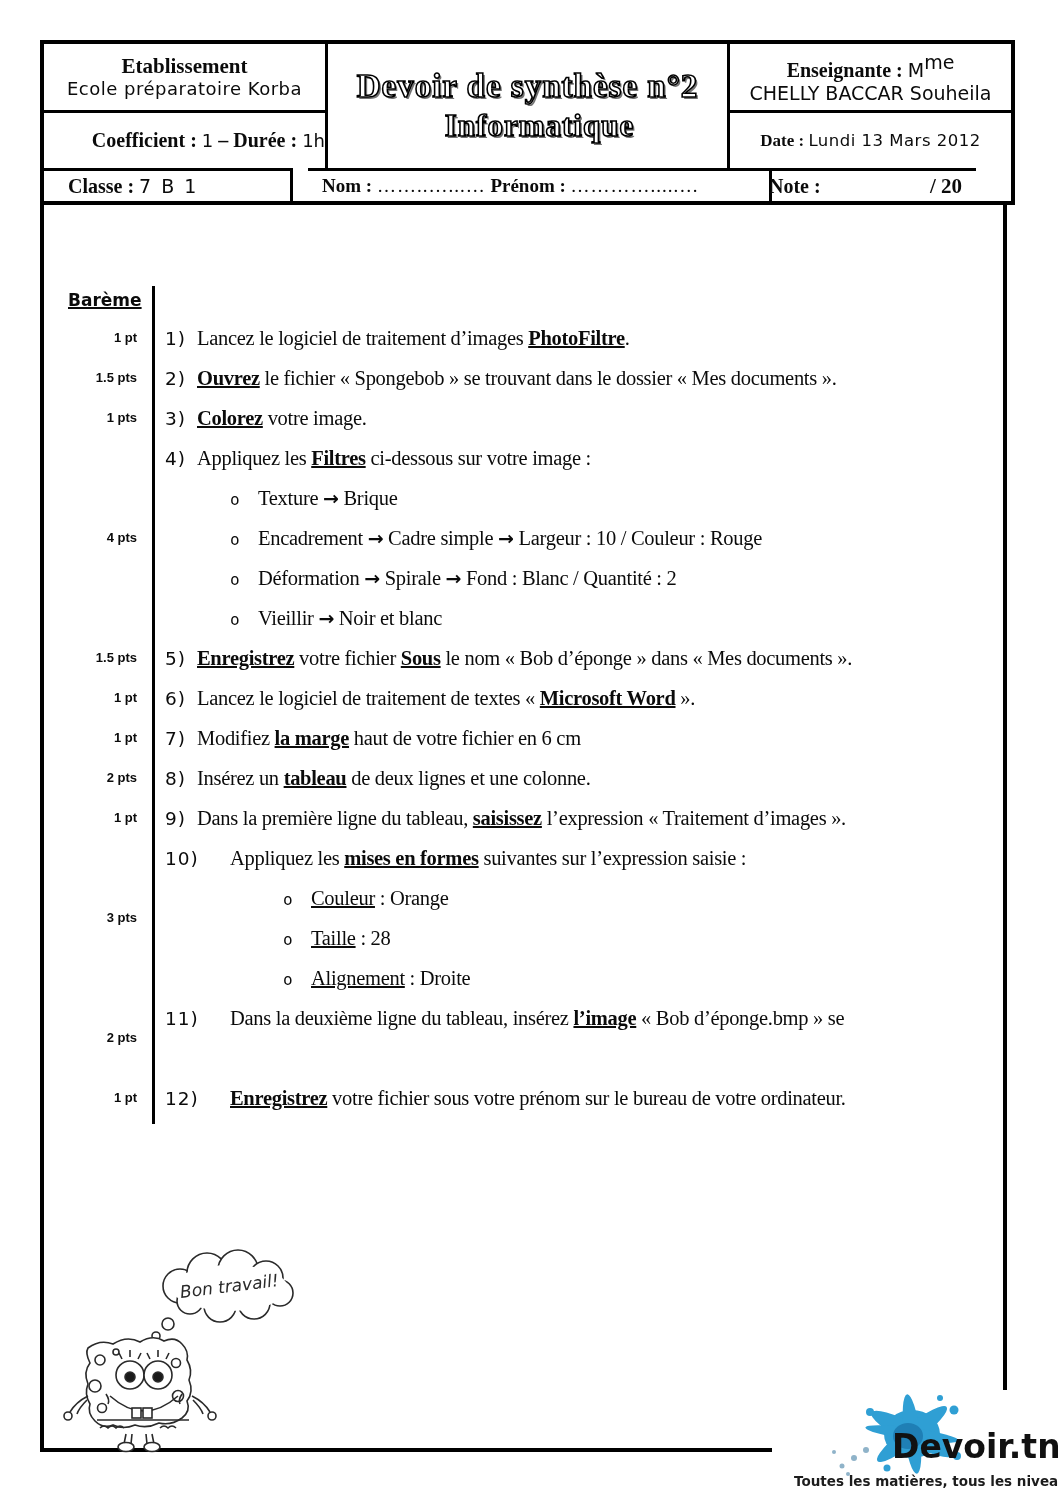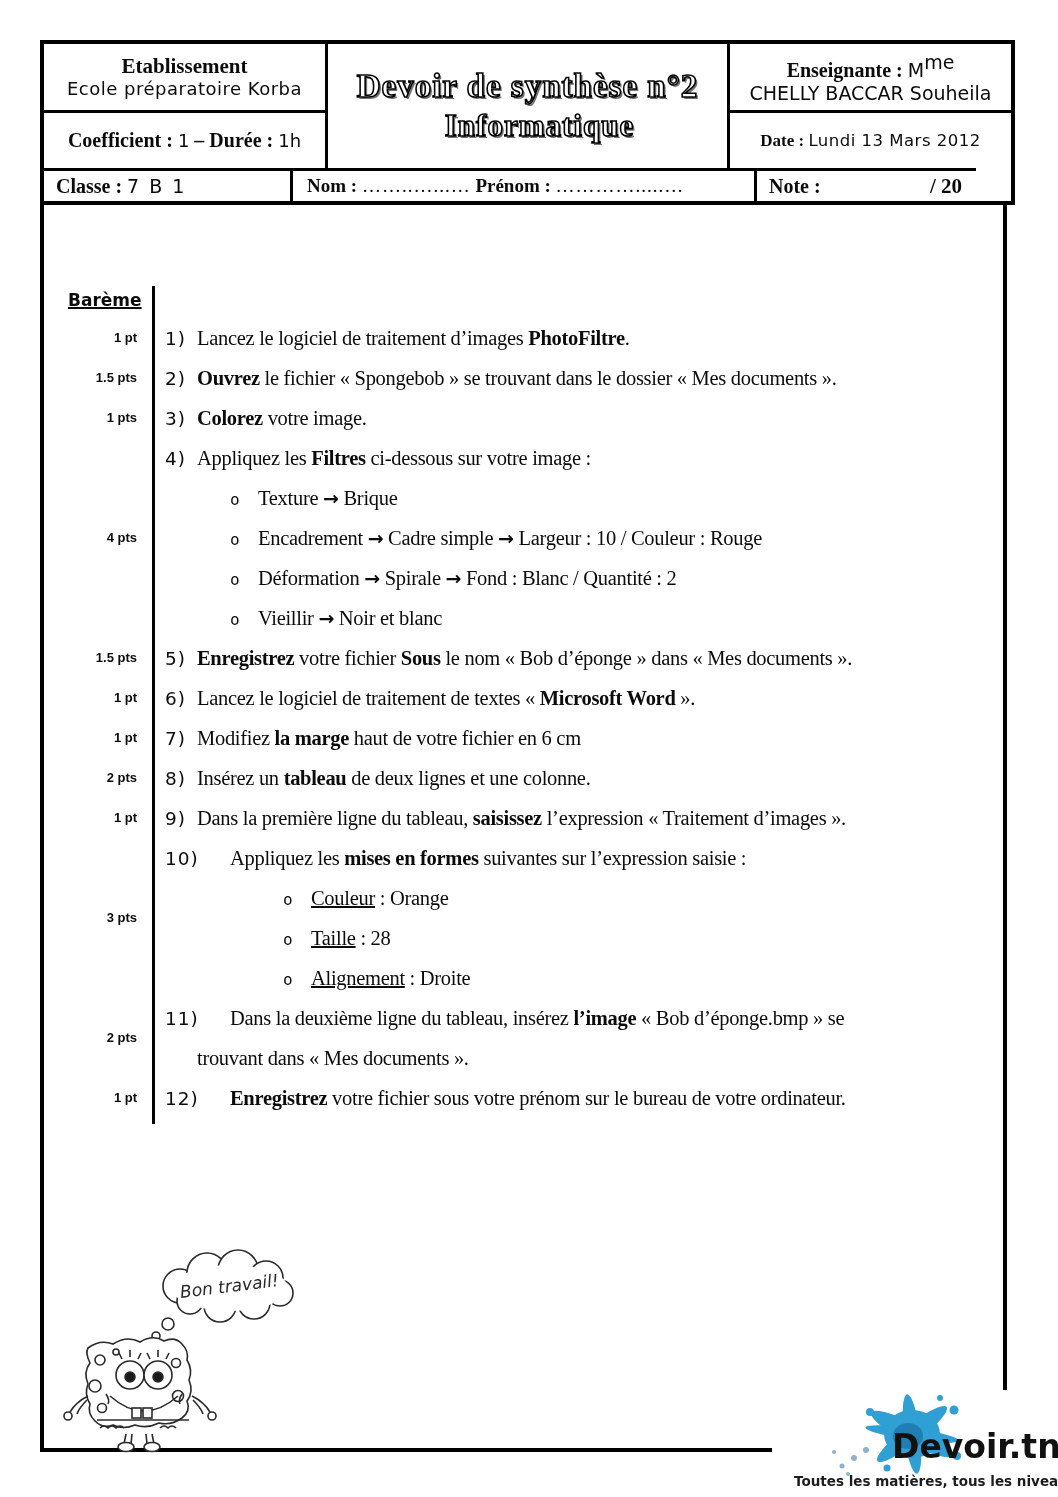--- a/index.html
+++ b/index.html
@@ -6,26 +6,26 @@
   body{
     width:1058px;height:1497px;position:relative;background:#ffffff;
     font-family:"Liberation Serif",serif;color:#0b0b0b;overflow:hidden;
   }
   .abs{position:absolute;}
 
   
   .hdr-box{left:40px;top:40px;width:967px;height:157px;border:4px solid #000;}
   .cell{position:absolute;box-sizing:border-box;display:flex;flex-direction:column;justify-content:center;}
   .c-etab{left:0;top:0;width:284px;height:69px;border-right:3px solid #000;border-bottom:3px solid #000;text-align:center;}
-  .c-coef{left:0;top:69px;width:284px;height:55px;border-right:3px solid #000;text-align:center;}
+  .c-coef{left:0;top:69px;width:284px;height:55px;border-right:3px solid #000;text-align:right;}
   .c-title{left:284px;top:0;width:402px;height:124px;border-right:3px solid #000;text-align:center;}
   .c-ens{left:686px;top:0;width:281px;height:69px;border-bottom:3px solid #000;text-align:center;}
   .c-date{left:686px;top:69px;width:281px;height:55px;text-align:center;}
-  .c-classe{left:0;top:124px;width:249px;height:33px;border-top:3px solid #000;border-right:3px solid #000;padding-left:12px;}
-  .c-nom{left:249px;top:124px;width:464px;height:33px;border-top:3px solid #000;border-right:3px solid #000;padding-left:14px;}
+  .c-classe{left:0;top:124px;width:249px;height:33px;border-top:3px solid #000;border-right:3px solid #000;padding-left:24px;}
+  .c-nom{left:264px;top:124px;width:464px;height:33px;border-top:3px solid #000;border-right:3px solid #000;padding-left:14px;}
   .c-note{left:713px;top:124px;width:219px;height:33px;border-top:3px solid #000;display:flex;flex-direction:row;align-items:center;justify-content:space-between;padding:0 14px 0 12px;}
 
   .b-serif{font-weight:bold;font-family:"Liberation Serif",serif;}
   .hand{font-family:"DejaVu Sans",sans-serif;}
   .etab-l1{font-size:21px;font-weight:bold;line-height:24px;}
   .etab-l2{font-size:18px;line-height:22px;letter-spacing:.5px;}
   .coef-line{font-size:20px;font-weight:bold;}
   .coef-line .hand{font-weight:normal;font-size:18px;}
   .title-line{font-size:33px;font-weight:bold;color:#fff;letter-spacing:1px;line-height:40px;
     -webkit-text-stroke:1.6px #000;text-shadow:2px 2px 0 rgba(0,0,0,.55);}
@@ -57,21 +57,21 @@
   .ws-row{display:grid;grid-template-columns:77px 28px 1fr;height:40px;line-height:40px;white-space:nowrap;}
   .pts{font-family:"Liberation Sans",sans-serif;font-weight:bold;font-size:13px;text-align:right;}
   .pts.shift{transform:translateY(20px);}
   .content{font-size:20.5px;letter-spacing:-0.3px;}
   .content .num{display:inline-block;width:32px;font-family:"DejaVu Sans",sans-serif;font-size:18.5px;letter-spacing:1px;}
   .content .num.wide{width:65px;}
   .content .bullet{display:inline-block;width:28px;font-family:"DejaVu Sans Mono",monospace;font-size:16px;}
   .content.ind1{padding-left:65px;}
   .content.ind2{padding-left:118px;}
   .content.cont{padding-left:32px;}
-  .s-bu{font-weight:bold;text-decoration-thickness:2px;}
+  .s-bu{font-weight:bold;text-decoration:underline;text-decoration-thickness:2px;}
   .s-u{text-decoration:underline;text-decoration-thickness:1.5px;}
   .s-arr{font-family:"DejaVu Sans",sans-serif;font-weight:bold;font-size:19px;}
 
   
   .sponge{left:52px;top:1248px;}
   .logo{left:792px;top:1390px;background:#fff;}
 </style>
 </head>
 <body>
 
@@ -218,21 +218,20 @@
       <div class="content ind2"><span class="bullet">o</span><span><span class="s-u">Alignement</span><span> : Droite</span></span></div>
     </div>
     <div class="ws-row">
       <div class="pts shift">2 pts</div>
       <div></div>
       <div class="content"><span class="num wide">11)</span><span><span>Dans la deuxième ligne du tableau, insérez </span><span class="s-bu">l’image</span><span> « Bob d’éponge.bmp » se</span></span></div>
     </div>
     <div class="ws-row">
       <div class="pts"></div>
       <div></div>
-      <div class="content cont"><span><span>trouvant dans « Mes documents ».</span></span></div>
     </div>
     <div class="ws-row">
       <div class="pts">1 pt</div>
       <div></div>
       <div class="content"><span class="num wide">12)</span><span><span class="s-bu">Enregistrez</span><span> votre fichier sous votre prénom sur le bureau de votre ordinateur.</span></span></div>
     </div>
   </div>
 
 <svg class="abs sponge" width="280" height="205" viewBox="0 0 280 205">
   <g fill="#fff" stroke="#2a2a2a" stroke-width="1.6">

